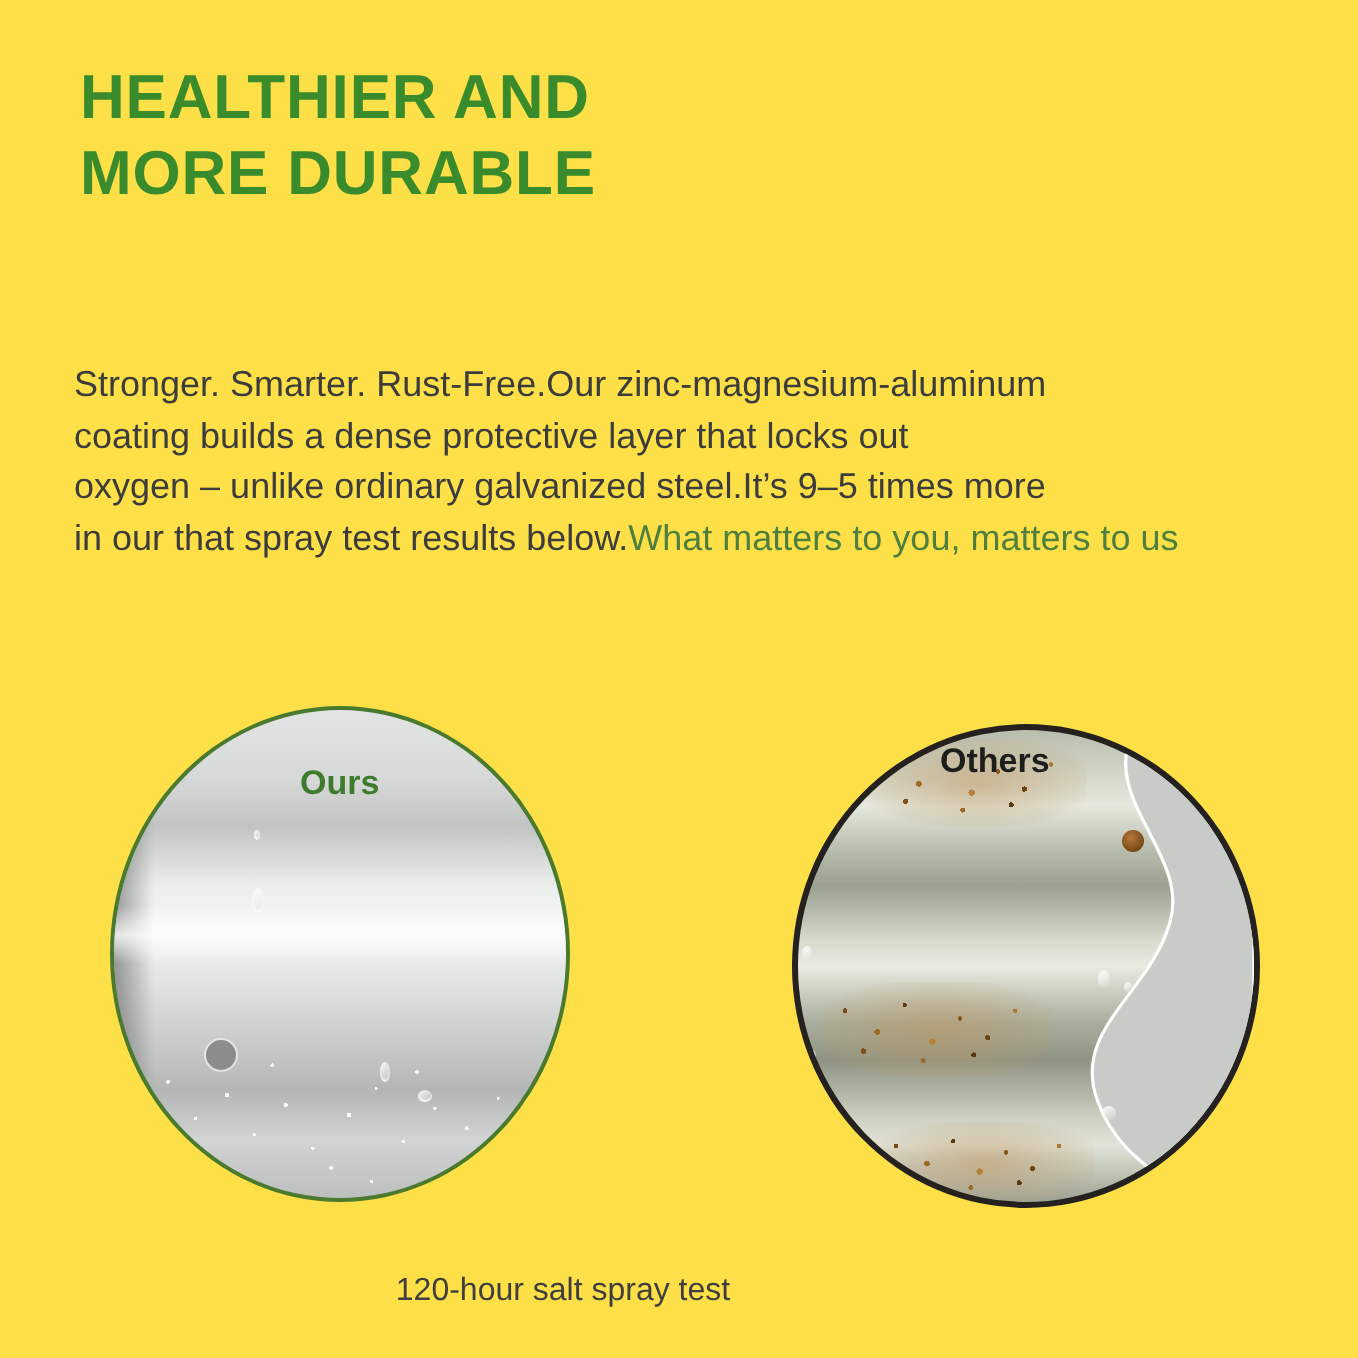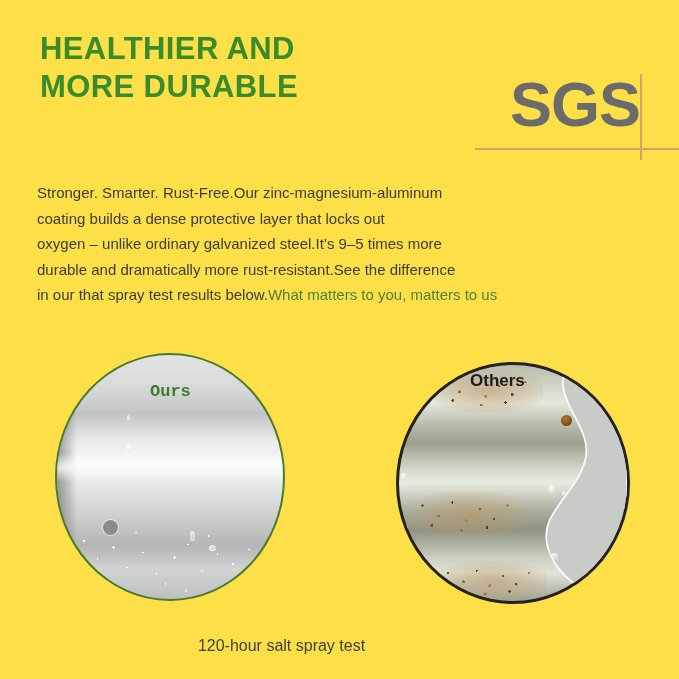--- a/index.html
+++ b/index.html
@@ -73,21 +73,21 @@
   }
 
   
   #body-copy {
     position: absolute;
     left: 37px;
     top: 180px;
     width: 610px;
   }
   #body-copy .bp-line {
-    font-size: 15px;
+    font-size: 18px;
     line-height: 25.5px;
     color: #3c3c3c;
     white-space: nowrap;
   }
   #body-copy .bp-line.green,
   #body-copy .bp-accent {
     color: #4e7f3e;
   }
 
   
@@ -283,21 +283,20 @@
     position: absolute;
     font-size: 17px;
     font-weight: bold;
     white-space: nowrap;
     z-index: 6;
   }
   #label-ours {
     left: 150px;
     top: 382px;
     color: #3d7c2d;
-    font-family: Liberation Mono, monospace;
   }
   #label-others {
     left: 470px;
     top: 371px;
     color: #1d1d1d;
   }
 
   
   #caption {
     position: absolute;
@@ -312,31 +311,25 @@
 </head>
 <body>
 
 <div id="root">
 
   <div id="headline">
     <div class="hl-line">HEALTHIER AND</div>
     <div class="hl-line">MORE DURABLE</div>
   </div>
 
-  <div id="sgs-logo">
-    <div class="sgs-hline"></div>
-    <div class="sgs-vline"></div>
-    <div class="sgs-text">SGS</div>
-  </div>
 
   <div id="body-copy">
     <div class="bp-line">Stronger. Smarter. Rust-Free.Our zinc-magnesium-aluminum</div>
     <div class="bp-line">coating builds a dense protective layer that locks out</div>
     <div class="bp-line">oxygen – unlike ordinary galvanized steel.It’s 9–5 times more</div>
-    <div class="bp-line">durable and dramatically more rust-resistant.See the difference</div>
     <div class="bp-line"><span> in our that spray test results below.</span><span class="bp-accent">What matters to you, matters to us</span></div>
   </div>
 
   <div id="comparison">
 
     <div class="sample-circle" id="sample-ours">
       <div class="edge-shade"></div>
       <div class="sheen"></div>
       <div class="mist"></div>
       <div class="bolt"></div>

